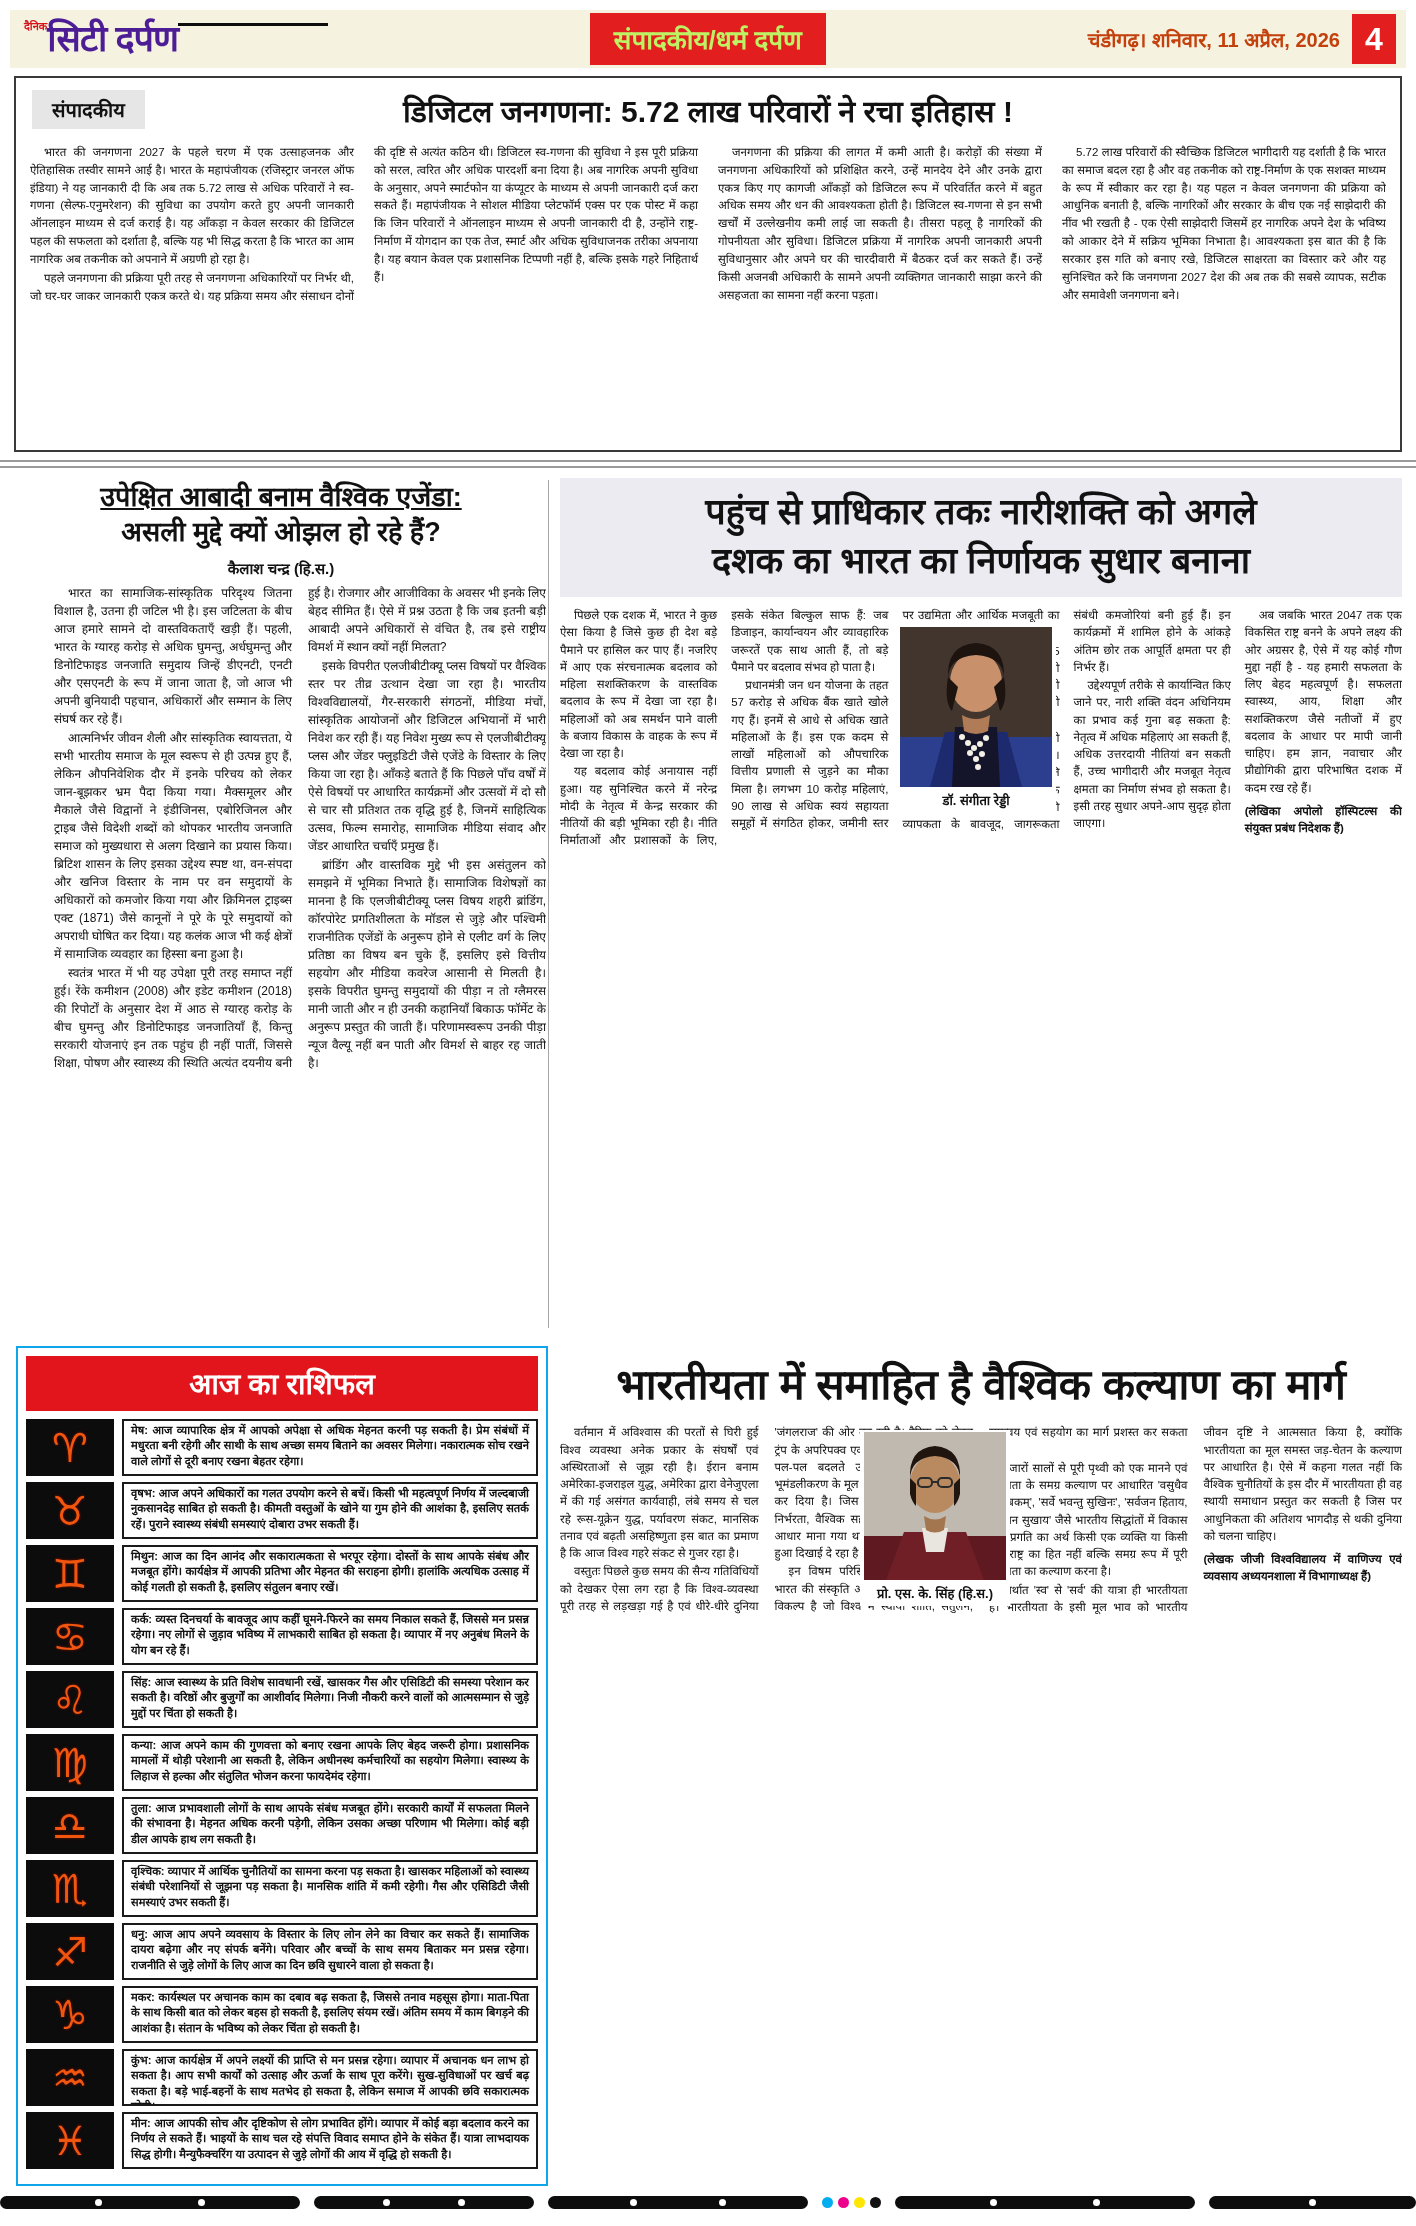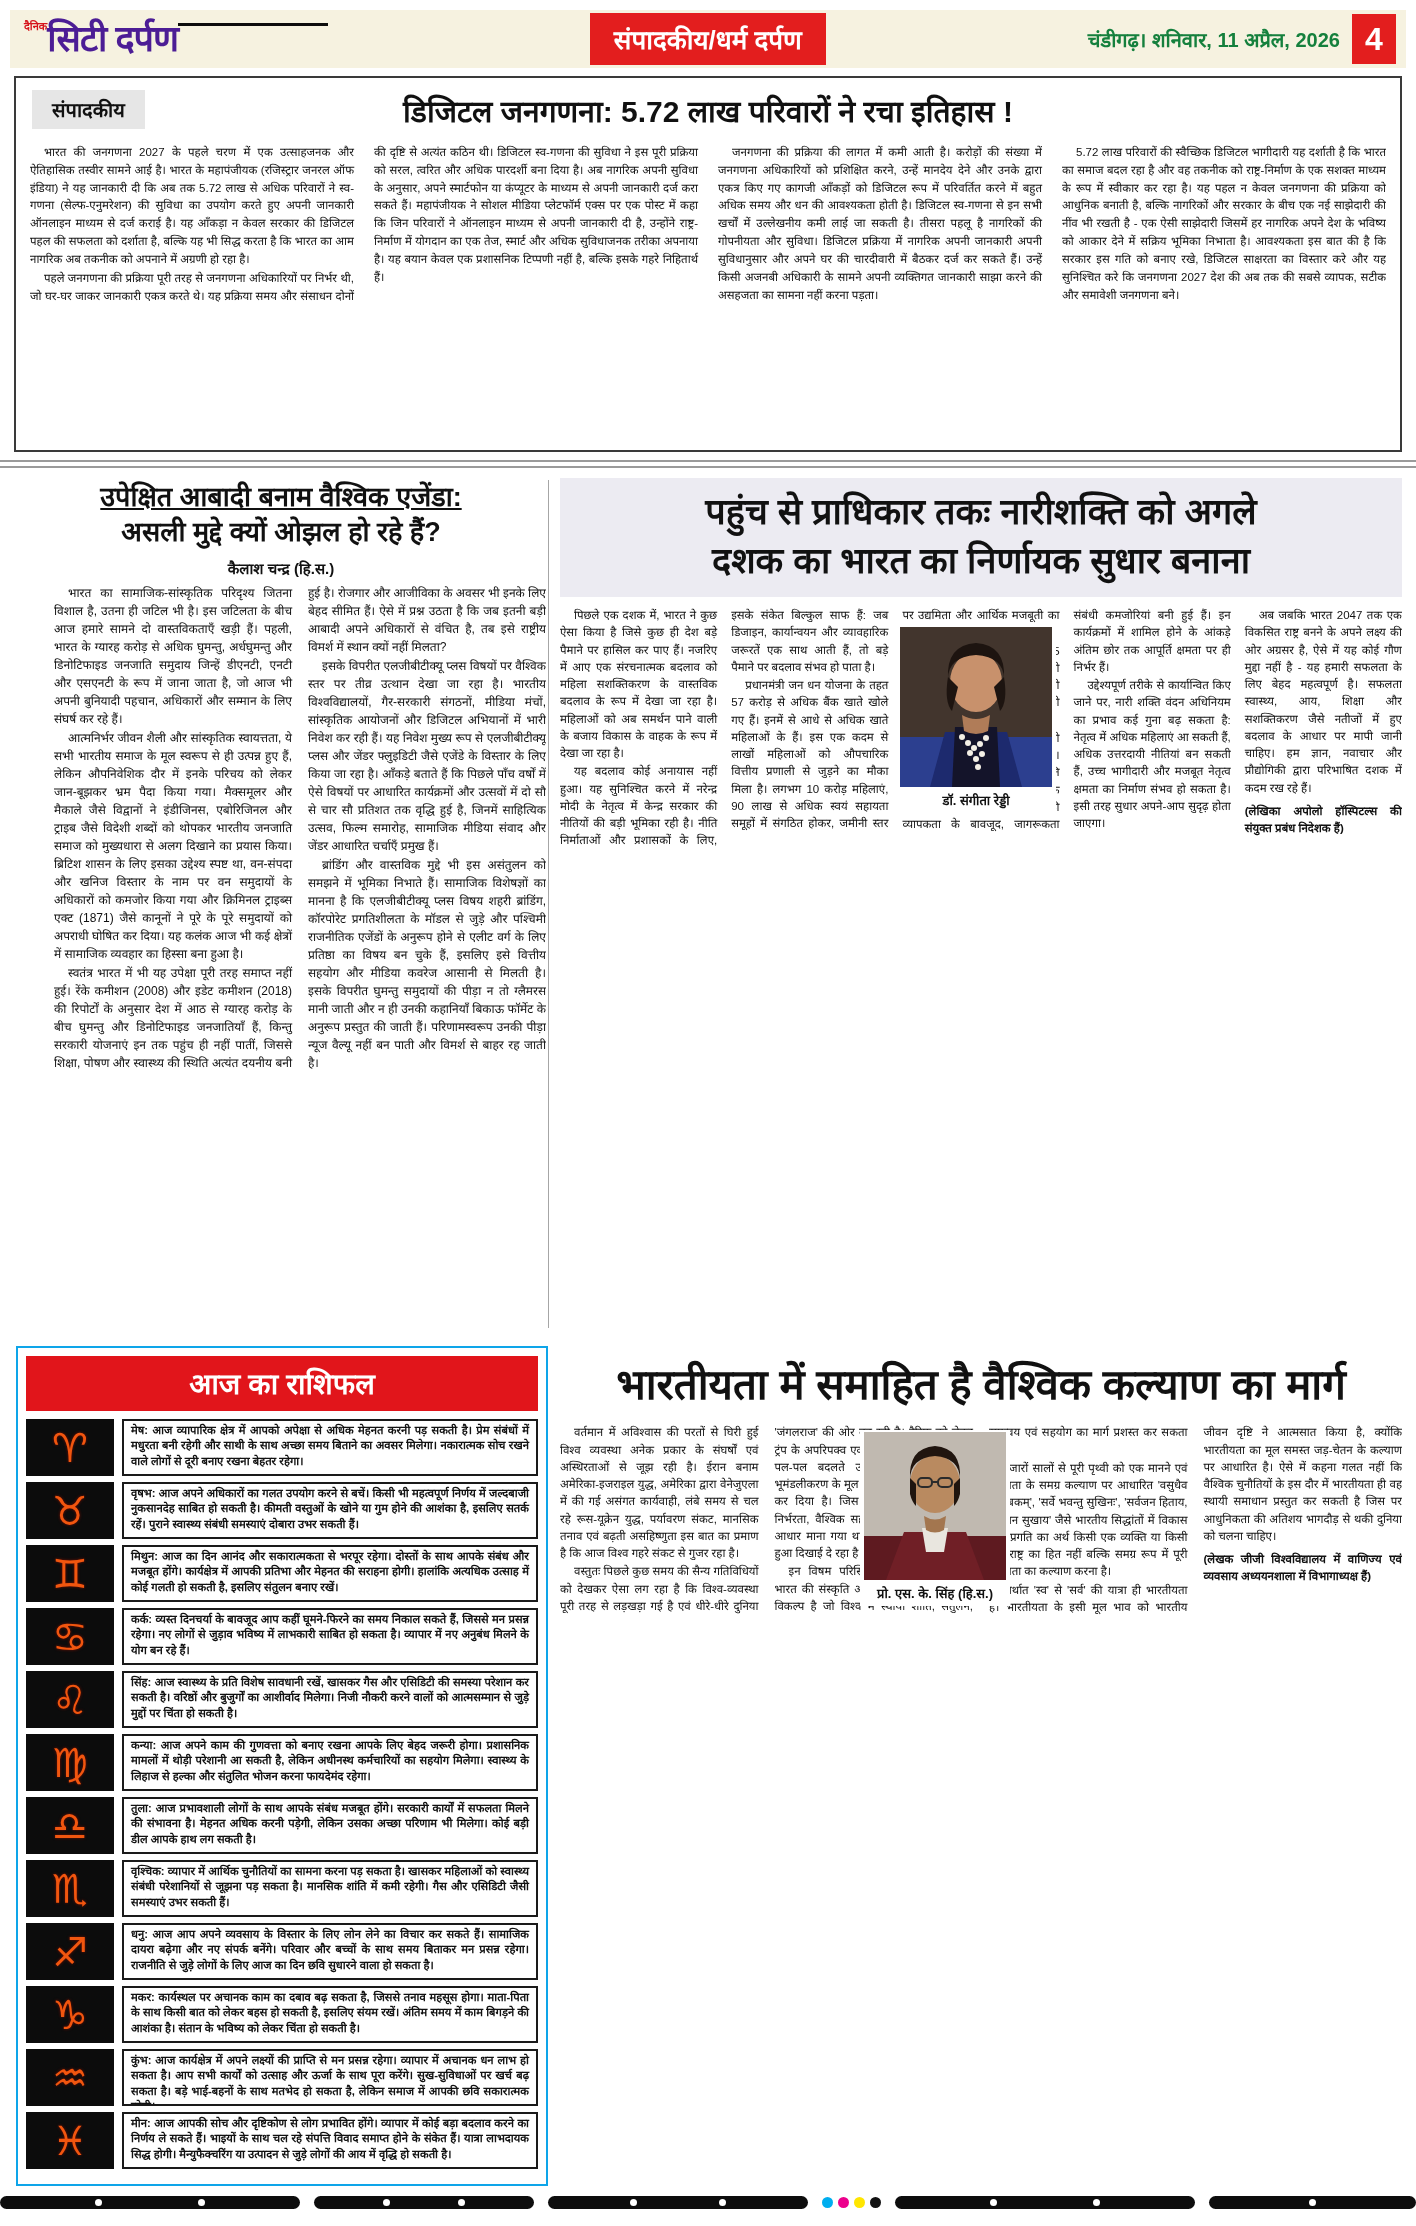--- a/index.html
+++ b/index.html
@@ -7,24 +7,24 @@
     font-family:"Liberation Sans","DejaVu Sans",sans-serif; color:#111; }
 
   
   .header { position:absolute; top:10px; left:10px; right:10px; height:58px;
     background:#f6f2e0; display:flex; align-items:center; justify-content:space-between;
     padding:0 10px; }
   .masthead-wrap { display:flex; flex-direction:row; line-height:1; }
   .masthead-pre { color:#d6151c; font-size:11px; font-weight:700; margin-left:4px; }
   .masthead { font-size:36px; font-weight:800; color:#4c1d95; letter-spacing:-1px; }
   .masthead-underline { height:3px; background:#0d0d0d; margin-top:2px; width:150px; }
-  .section-box { background:#e31e1e; color:#ffffff; font-size:26px; font-weight:800;
+  .section-box { background:#e31e1e; color:#bef264; font-size:26px; font-weight:800;
     padding:8px 24px; letter-spacing:0; }
   .header-right { display:flex; align-items:center; gap:12px; }
-  .dateline { font-size:20px; font-weight:800; color:#15803d;text-align:right; }
+  .dateline { font-size:20px; font-weight:800; color:#c2410c;text-align:right; }
   .page-box { background:#e31e1e; color:#fff; font-size:32px; font-weight:800;
     width:44px; height:50px; display:flex; align-items:center; justify-content:center; }
 
   
   .editorial { position:absolute; top:76px; left:14px; right:14px; height:376px;
     border:2px solid #3a3a3a; padding:8px 14px 10px; }
   .editorial-top { position:relative; height:46px; }
   .editorial-label { position:absolute; left:2px; top:4px; background:#e6e6e6;
     padding:6px 20px; font-size:20px; font-weight:800; }
   .editorial-headline { text-align:center; font-size:30px; font-weight:800; padding-top:4px; }

